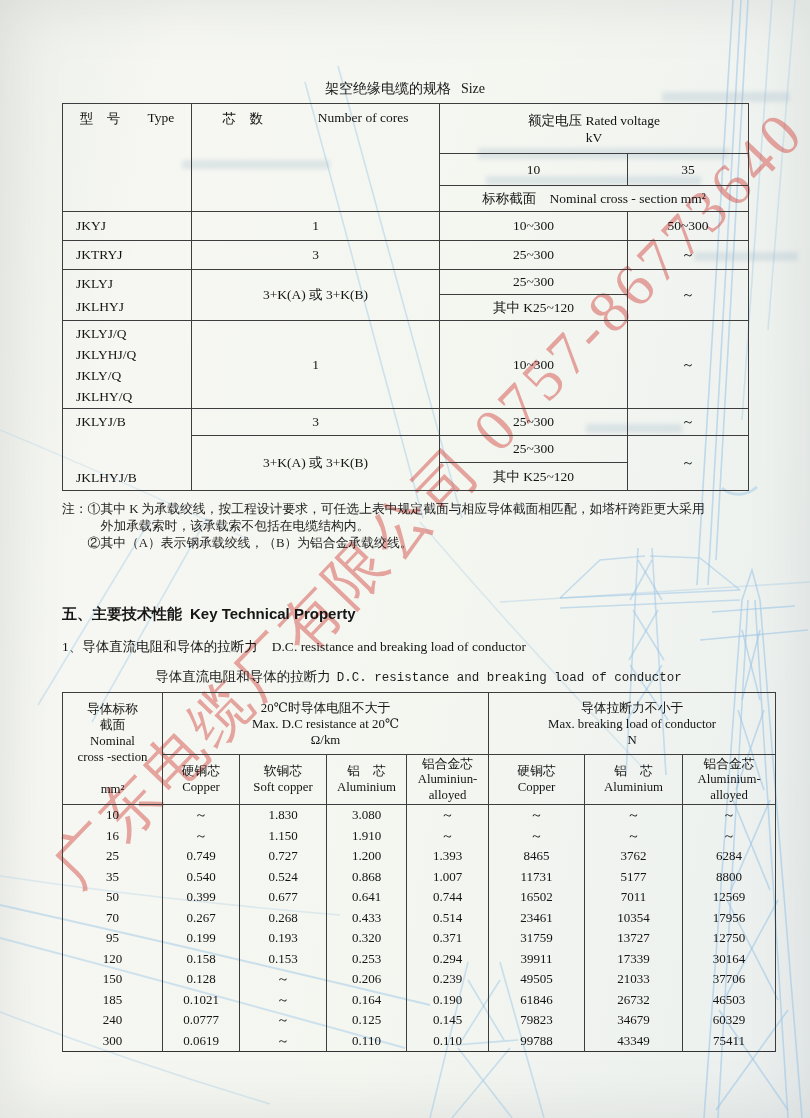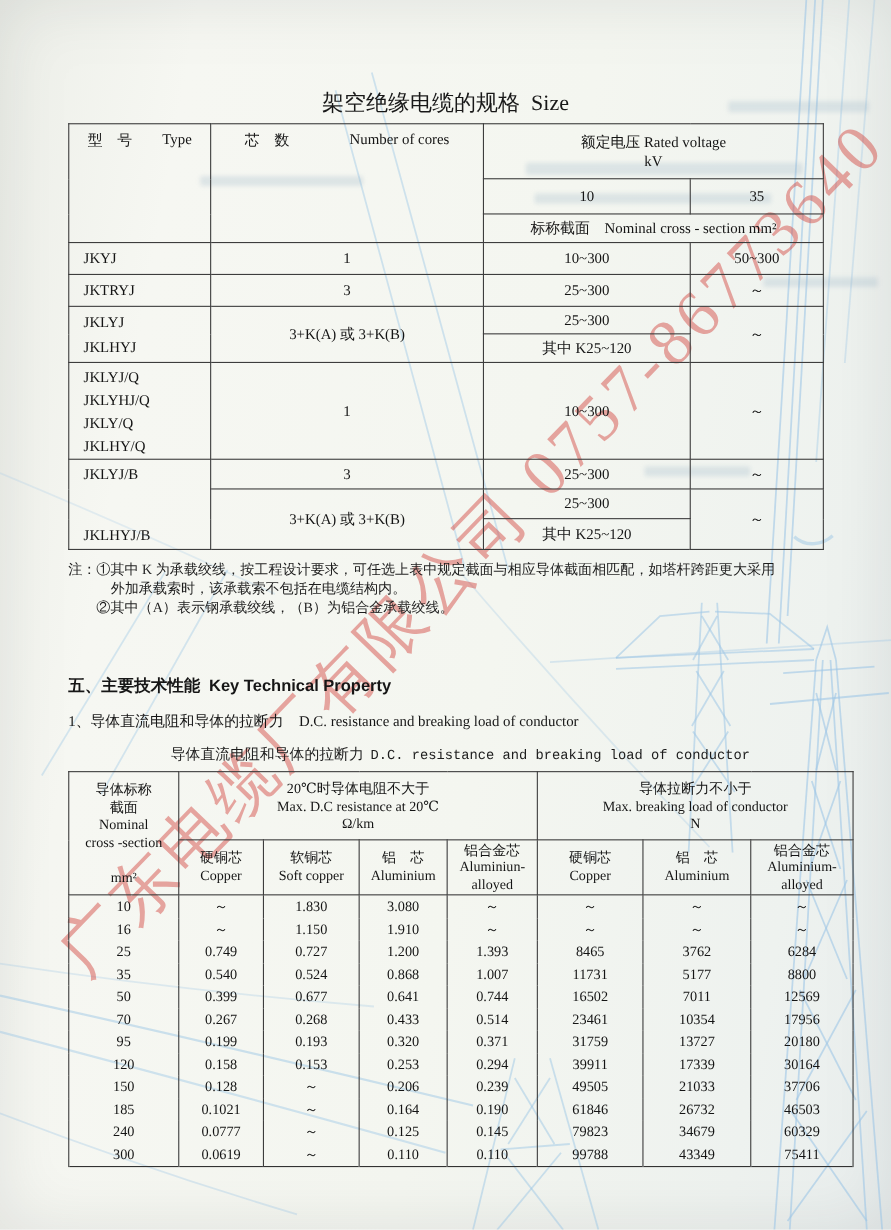--- a/index.html
+++ b/index.html
@@ -14,21 +14,21 @@
   .ghost{position:absolute;background:rgba(150,178,198,.26);filter:blur(2px);border-radius:2px;z-index:0;}
   .watermark{
     position:absolute;left:64px;top:846px;z-index:1;
     transform-origin:0 50%;transform:rotate(-46deg);
     white-space:nowrap;font-size:60px;line-height:60px;letter-spacing:5px;
     color:rgba(211,74,67,.48);font-family:"Liberation Serif",serif;
   }
   .content{position:absolute;inset:0;z-index:2;padding:74px 62px 0 62px;box-sizing:border-box;}
   .sec-heading{font-family:"Liberation Sans","DejaVu Sans",sans-serif;font-weight:bold;font-size:15px;color:#161616;margin:0 0 14px 0;}
   .sec-heading .en{margin-left:8px;}
-  .tbl-caption{font-size:20px;text-align:center;margin:6px 0 5px 0;color:#181818;}
+  .tbl-caption{font-size:14px;text-align:center;margin:6px 0 5px 0;color:#181818;}
   .tbl-caption .en{margin-left:10px;}
   table{border-collapse:collapse;table-layout:fixed;}
   table.t1{width:686px;border:1.6px solid #323232;}
   table.t1 td{border:1px solid #3d3d3d;font-size:13.5px;text-align:center;vertical-align:middle;padding:1px 3px;color:#141414;}
   table.t1 td.type-col{text-align:left;padding-left:13px;}
   .pre{white-space:pre-line;line-height:21px;}
   .spread2{display:flex;flex-direction:column;justify-content:space-around;height:46px;}
   .spread3{display:flex;flex-direction:column;justify-content:space-between;height:72px;}
   .hdr-spread{display:flex;flex-direction:row;justify-content:space-around;height:96px;}
   .notes{display:flex;margin:10px 0 0 0;font-size:12.8px;line-height:16.8px;color:#1d1d1d;width:720px;}
@@ -377,21 +377,21 @@
             <td>17956</td>
   </tr>
           <tr>
     <td>95</td>
             <td>0.199</td>
     <td>0.193</td>
             <td>0.320</td>
     <td>0.371</td>
             <td>31759</td>
     <td>13727</td>
-            <td>20180</td>
+            <td>12750</td>
   </tr>
           <tr>
     <td>120</td>
             <td>0.158</td>
     <td>0.153</td>
             <td>0.253</td>
     <td>0.294</td>
             <td>39911</td>
     <td>17339</td>
             <td>30164</td>

